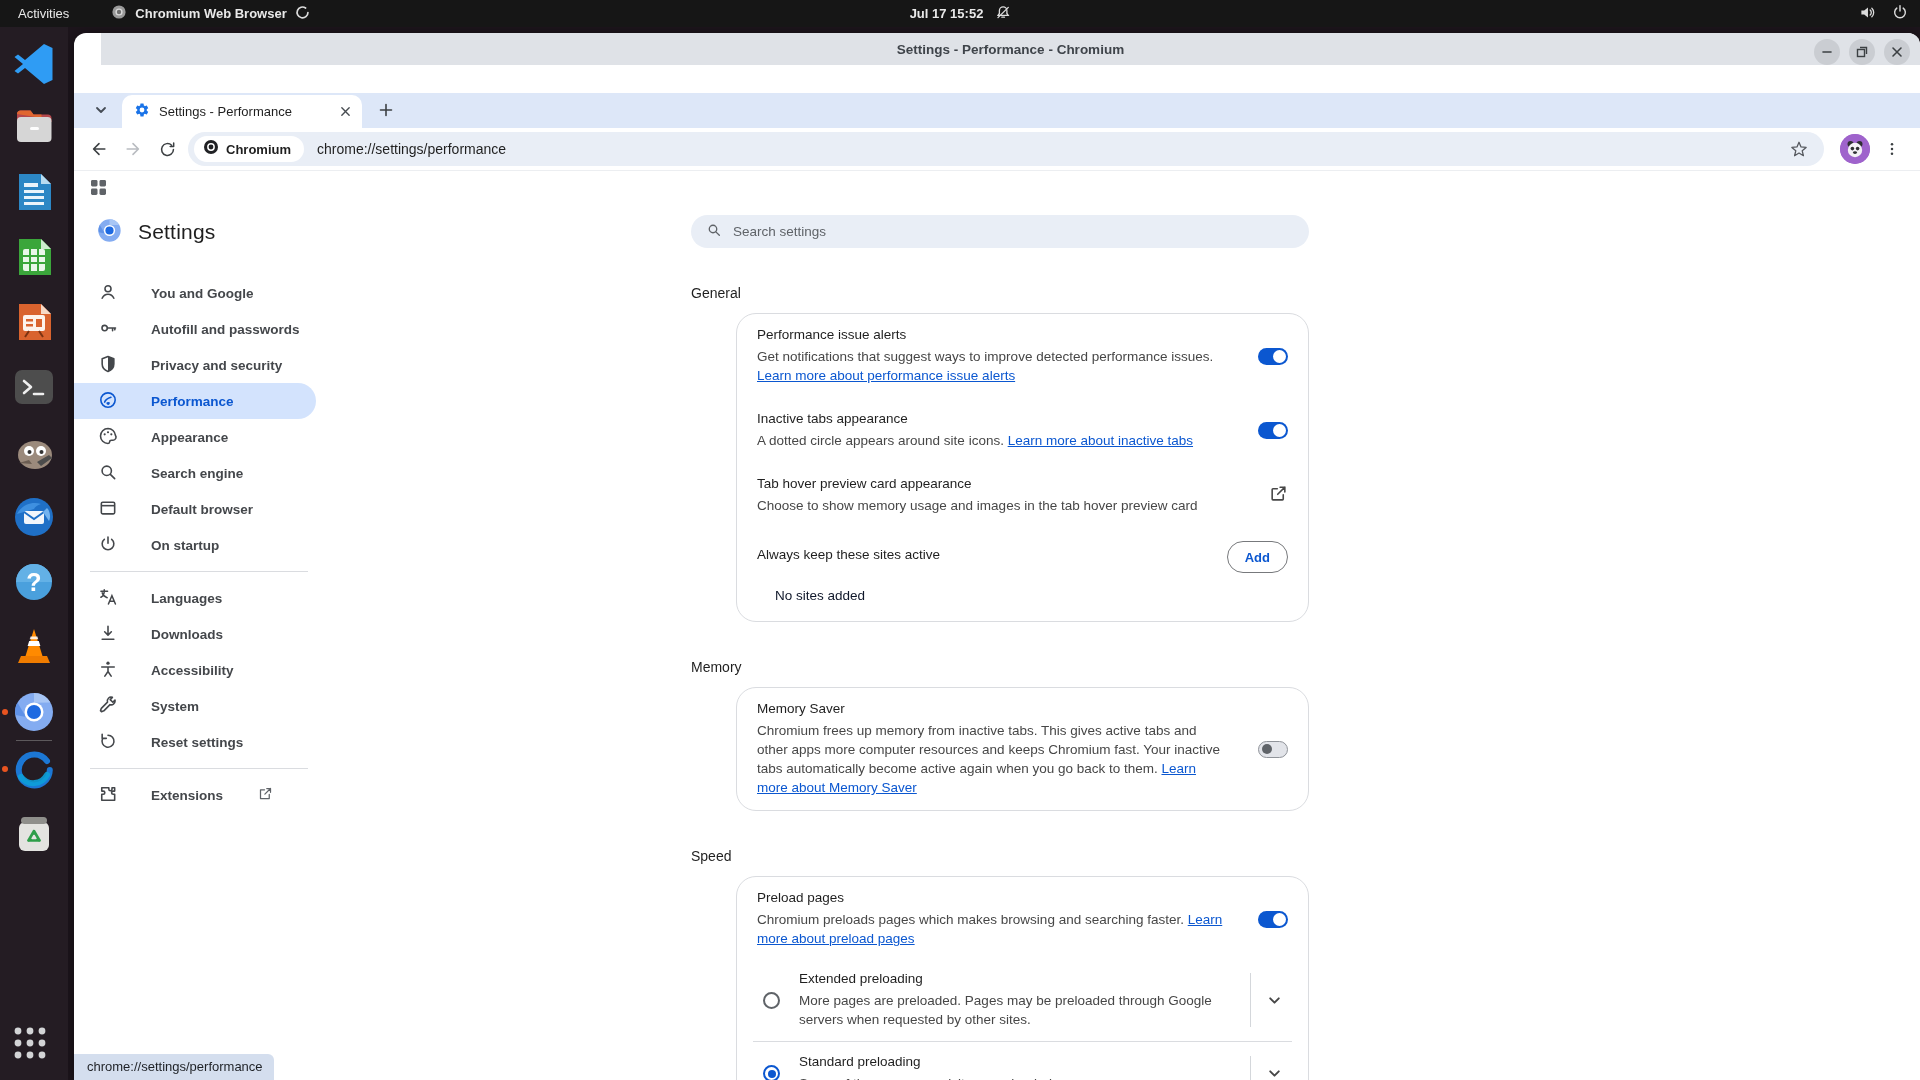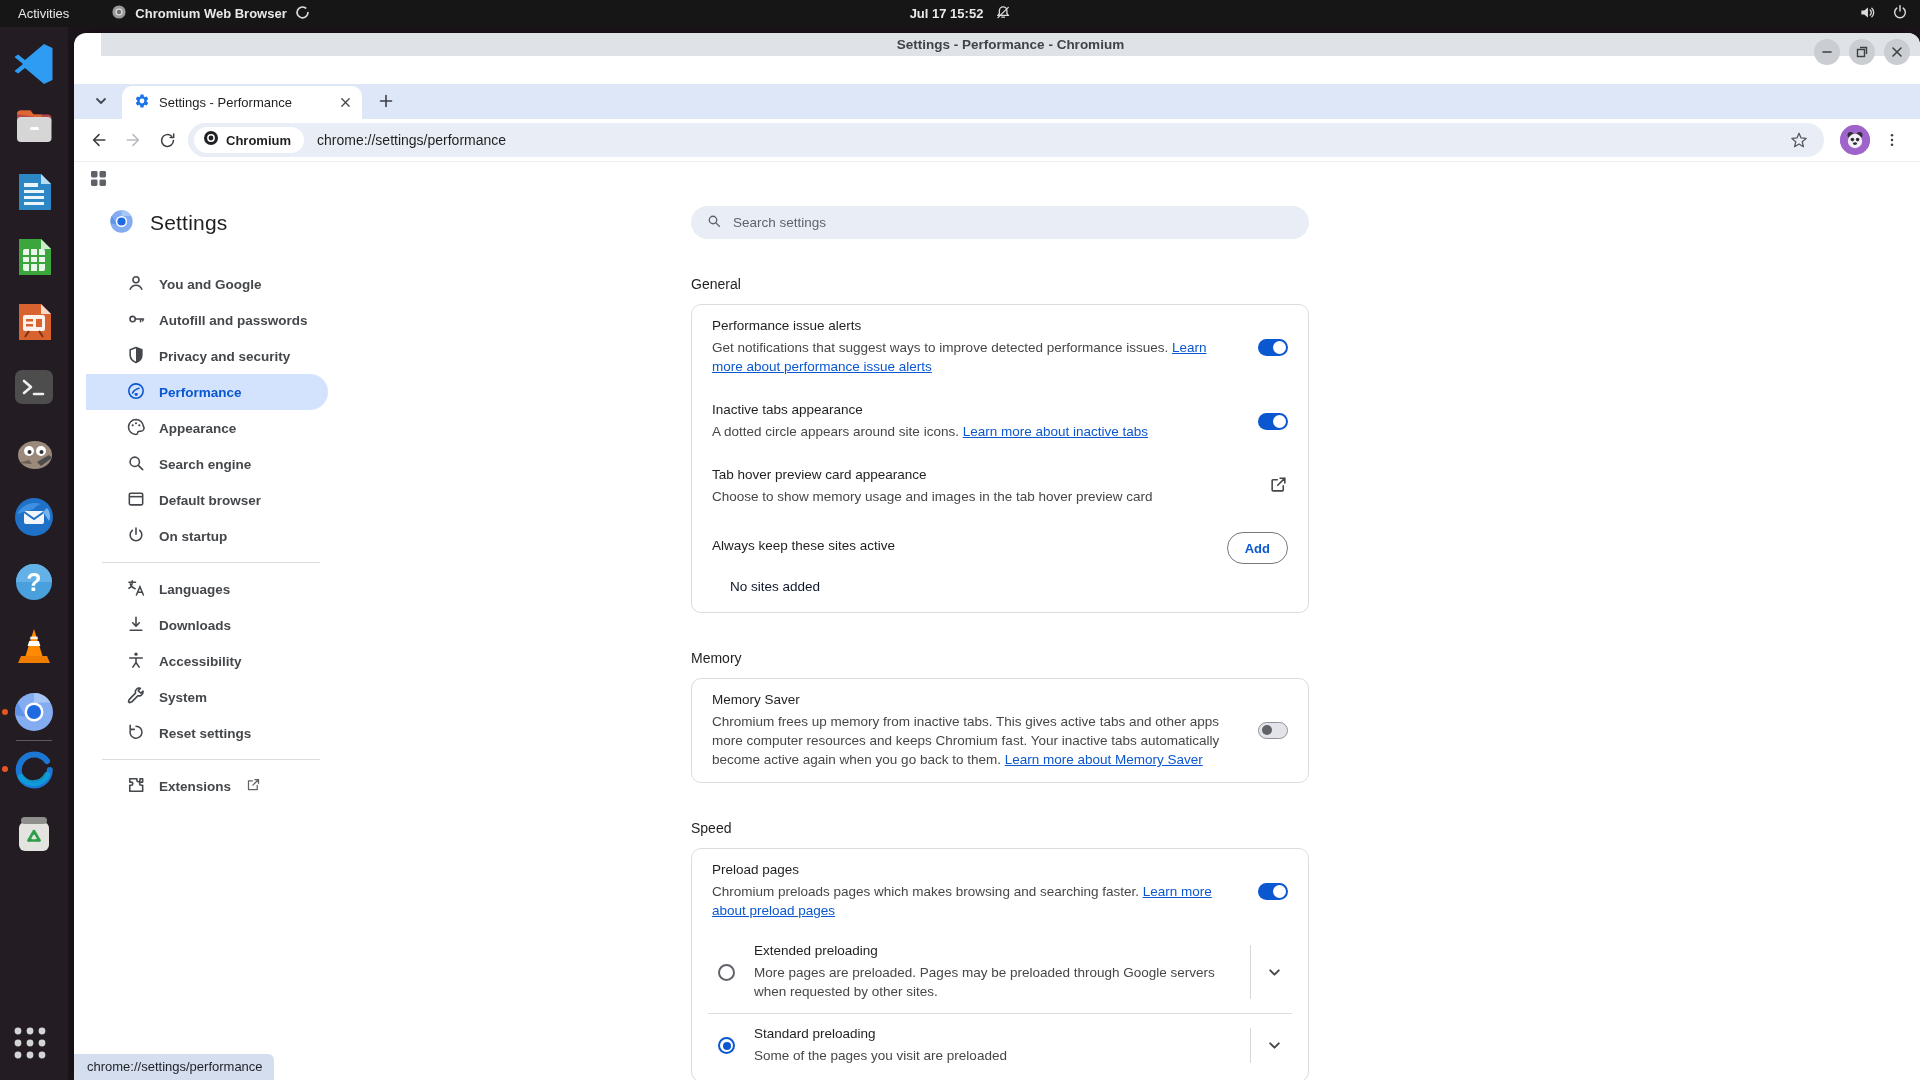--- a/index.html
+++ b/index.html
@@ -21,21 +21,21 @@
   .dock-item svg { display:block; }
   .run-dot { position:absolute; left:-9px; top:50%; transform:translateY(-50%); width:6px; height:6px;
              border-radius:50%; background:#e95420; }
   .dock-div { width:36px; height:1px; background:#8d8d8d; opacity:.55; margin:-14px auto; flex:none; }
   .dock-grid { margin-top:auto; margin-bottom:10px; }
 
   
   .window { position:absolute; left:74px; top:33px; width:1846px; height:1047px;
             border-radius:12px 12px 0 0; overflow:hidden; display:flex; flex-direction:column;
             background:#fff; box-shadow:0 2px 14px rgba(0,0,0,.5); }
-  .titlebar { height:23px; background:#dfe2e7; flex:none; position:relative;
+  .titlebar { height:32px; background:#dfe2e7; flex:none; position:relative;
               display:flex; align-items:center; justify-content:center;margin-left:27px; }
   .title-text { font-size:13.5px; font-weight:bold; color:#3f444a; }
   .win-controls { position:absolute; right:10px; top:6px; display:flex; gap:9px; }
   .win-btn { width:26px; height:26px; border-radius:50%; background:#cacdd2;
              display:flex; align-items:center; justify-content:center; cursor:default; }
 
   .tabstrip { height:35px; background:#dde7f8; flex:none; display:flex; align-items:flex-end; padding-left:12px;margin-top:28px; }
   .tabsearch-btn { width:30px; height:28px; margin-bottom:4px; border-radius:14px; display:flex;
                    align-items:center; justify-content:center; }
   .tab { height:33px; width:240px; margin-left:6px; background:#fff; border-radius:10px 10px 0 0;
@@ -56,40 +56,40 @@
   .url-text { font-size:14px; color:#1f1f1f; margin-left:13px; flex:1; white-space:nowrap; }
   .omni-star { width:30px; height:30px; display:flex; align-items:center; justify-content:center; margin-right:4px; }
   .avatar { width:30px; height:30px; border-radius:50%; background:#9f63cc; position:relative;
             margin:0 8px; flex:none; overflow:hidden; }
   .kebab-btn { width:28px; height:28px; display:flex; align-items:center; justify-content:center; }
 
   
   .page { flex:1; position:relative; background:#fff; overflow:hidden; }
   .apps-shortcut { position:absolute; left:16px; top:8px; }
 
-  .sidenav { position:absolute; left:12px; top:44px; width:242px; }
+  .sidenav { position:absolute; left:0; top:44px; width:242px; }
   .brand { display:flex; align-items:center; gap:15px; padding-left:22px; height:34px; }
   .brand-title { font-size:21px; color:#1f1f1f; letter-spacing:.2px; }
   .nav-list { margin-top:26px; list-style:none; }
-  .nav-item { height:36px; display:flex; align-items:center; gap:13px; padding-left:40px;
+  .nav-item { height:36px; display:flex; align-items:center; gap:33px; padding-left:24px;
               font-size:13.5px; font-weight:bold; color:#44474b; border-radius:0 18px 18px 0; cursor:default; }
   .nav-item svg { flex:none; }
   .nav-item.selected { background:#d3e3fd; color:#0b57d0; }
   .nav-div { border-top:1px solid #dadce0; margin:8px 8px 8px 16px; }
   .ext-arrow { margin-left:2px; }
 
   .main { position:absolute; top:44px; left:50%; width:618px; margin-left:-306px; }
   .searchbox { height:33px; background:#e9eef6; border-radius:17px; display:flex; align-items:center;
                padding:0 6px 0 15px; gap:11px; }
   .searchbox input { border:none; outline:none; background:transparent; flex:1;
                      font-size:13.5px; color:#1f1f1f; font-family:"Liberation Sans", sans-serif; }
   .searchbox input::placeholder { color:#5f6368; }
 
   .section-h { margin:37px 0 12px 0; font-size:14px; color:#1f1f1f; }
-  .card { border:1px solid #dadce0; border-radius:10px; background:#fff; }
+  .card { border:1px solid #dadce0; border-radius:20px; background:#fff;margin-left:45px; }
   .row { display:flex; align-items:center; padding:13px 20px; }
   .row-text { flex:1; padding-right:28px; }
   .row-title { font-size:13.5px; color:#1f1f1f; margin-bottom:5px; }
   .row-sub { font-size:13.5px; color:#474747; line-height:19px; }
   .lnk { color:#0b57d0; text-decoration:underline; cursor:pointer; }
   .ctl { flex:none; display:flex; align-items:center; justify-content:center; }
 
   .toggle { position:relative; width:30px; height:17px; border-radius:9px; cursor:pointer; }
   .toggle.on { background:#0b57d0; }
   .toggle.on::after { content:""; position:absolute; top:2px; right:2px; width:13px; height:13px;

